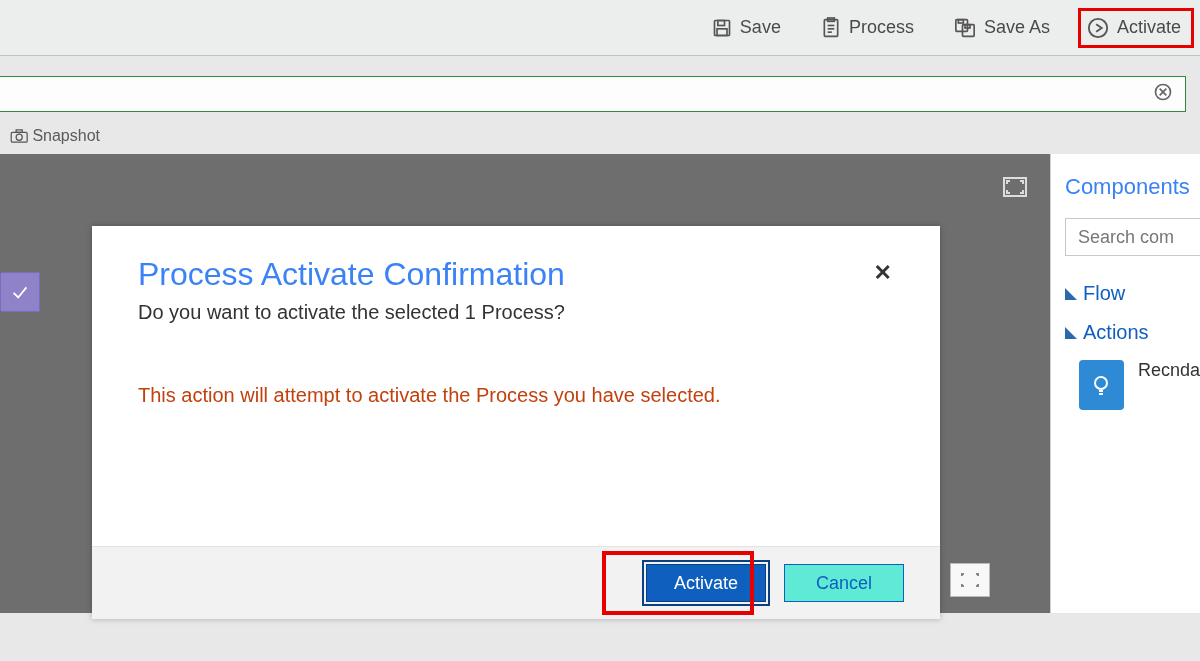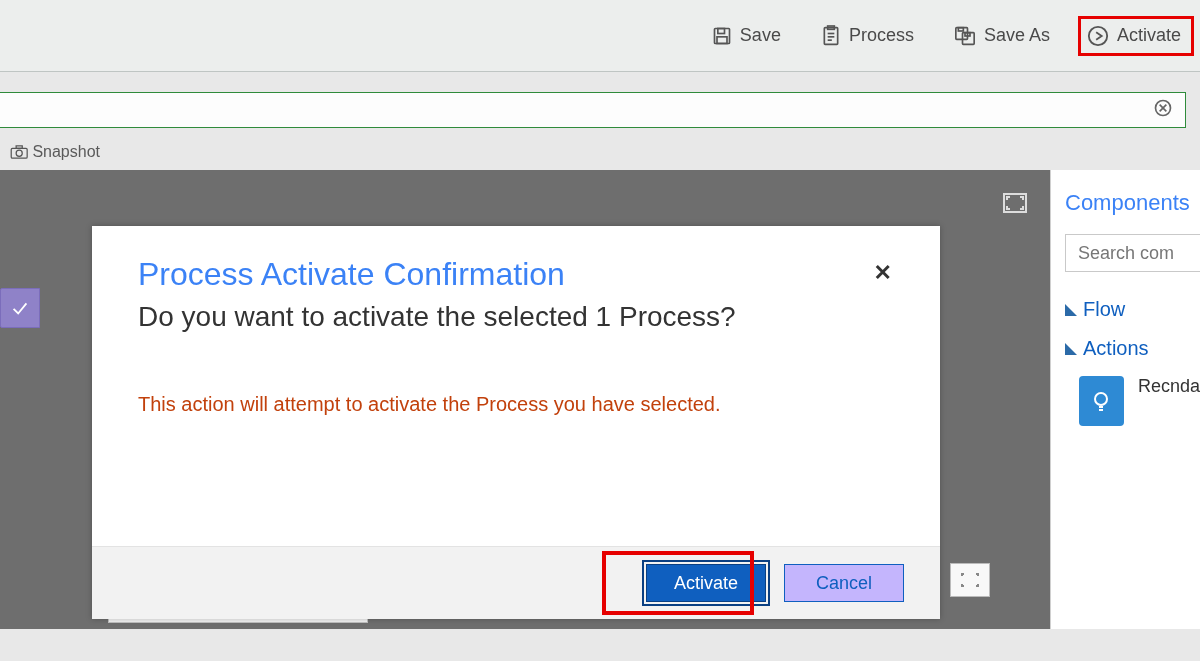--- a/index.html
+++ b/index.html
@@ -7,21 +7,21 @@
     margin: 0; padding: 0;
     width: 1200px; height: 661px;
     font-family: "Segoe UI", Arial, sans-serif;
     background: #e8e8e8;
     overflow: hidden;
     color: #333;
   }
 
   
   .toolbar {
-    height: 72px;
+    height: 56px;
     background: #eceeed;
     display: flex;
     justify-content: flex-end;
     align-items: center;
     padding-right: 16px;
     gap: 28px;
     border-bottom: 1px solid #bfc5c3;
   }
   .tb-btn {
     display: flex; align-items: center; gap: 8px;
@@ -144,21 +144,21 @@
   .modal-body {
     padding: 30px 42px 0 46px;
     height: 320px;
   }
   .modal-title {
     color: #3b82f6;
     font-size: 32px;
     font-weight: 400;
     margin: 0 0 8px 0;
   }
-  .modal-sub { font-size: 28px; color: #333; margin: 0 0 60px 0;}
+  .modal-sub { font-size: 20px; color: #333; margin: 0 0 60px 0;}
   .modal-text { font-size: 20px; color: #c2410c; }
   .modal-close { position: absolute; top: 34px; right: 48px; font-size: 22px; cursor: pointer; font-weight: bold;}
   .modal-footer {
     height: 73px;
     background: #f2f2f2;
     border-top: 1px solid #e3e3e3;
     display:flex; justify-content:flex-end; align-items:center;
     gap: 18px; padding-right: 36px;
     position: relative;
   }
@@ -167,21 +167,21 @@
     font-size: 18px;
     display:flex; align-items:center; justify-content:center;
     cursor: pointer;
   }
   .btn-primary {
     background: #0f5fbf; color: #fff;
     border: 1px solid #0a3f82;
     outline: 2px solid #0a3f82; outline-offset: 2px;
   }
   .btn-secondary {
-    background: #c4b5fd; color: #0f5fbf;
+    background: #5eead4; color: #0f5fbf;
     border: 1px solid #0f5fbf;
   }
   .footer-red-box {
     position: absolute;
     top: 4px; left: 510px;
     width: 152px; height: 64px;
     border: 4px solid #e60000;
     pointer-events: none;
   }
   .tiny-ctrl {

